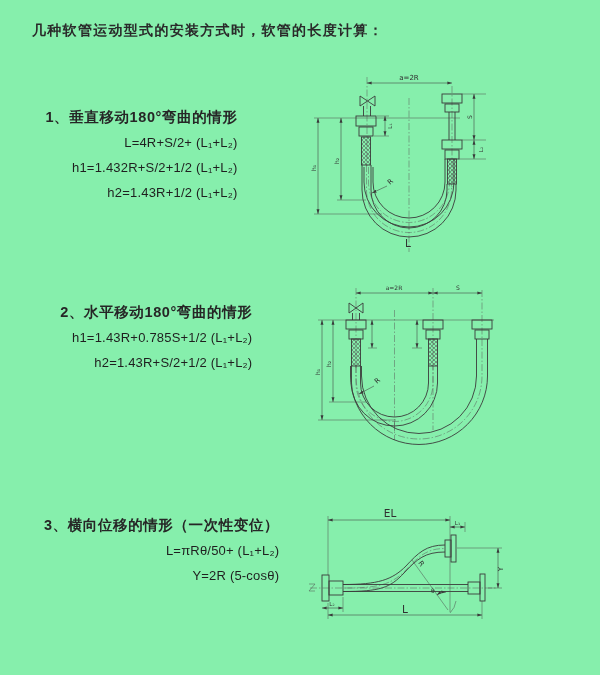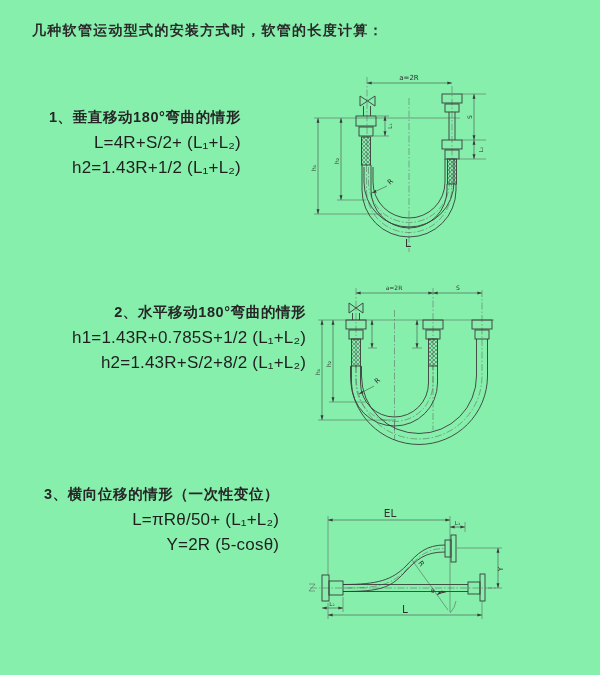--- a/index.html
+++ b/index.html
@@ -1,21 +1,21 @@
 <!DOCTYPE html>
 <html><head>
 <meta charset="utf-8">
 <style>
   html,body{margin:0;padding:0;background:#888;}
   #page{position:relative;width:600px;height:675px;background:#86efac;overflow:hidden;
         font-family:"Liberation Sans",sans-serif;color:#2b2b2b;}
   .title{position:absolute;font-size:14px;font-weight:600;letter-spacing:1.3px;color:#2a2a2a;white-space:nowrap;}
   .sec{position:absolute;white-space:nowrap;text-align:right;}
   .hd{font-size:14.5px;font-weight:600;letter-spacing:0.6px;margin:0 0 10px 0;color:#262626;line-height:15px;}
-  .fm{font-size:17px;font-weight:400;letter-spacing:0.2px;margin:0 0 10px 28px;color:#1f1f1f;line-height:15px;}
+  .fm{font-size:13px;font-weight:400;letter-spacing:0.2px;margin:0 0 10px 28px;color:#1f1f1f;line-height:15px;}
   .diag{position:absolute;}
   .diag .k{fill:none;stroke:#3b3b3b;stroke-width:0.9;}
   .diag .h{stroke:#3b3b3b;stroke-width:0.9;}
   .diag .t{fill:none;stroke:#4d4d4d;stroke-width:0.5;}
   .diag .d{fill:none;stroke:#3f3f3f;stroke-width:0.55;}
   .diag .c{fill:none;stroke:#5a5a5a;stroke-width:0.5;stroke-dasharray:7 2 1.5 2;}
   .diag text{fill:#303030;font-family:"DejaVu Sans",sans-serif;}
   .lab6{font-size:6px;}
   .lab55{font-size:5.5px;}
   .lab7{font-size:7px;}
@@ -25,30 +25,31 @@
 </head>
 <body>
 
 <div id="page">
 
   <div class="title" style="left:32px;top:22px">几种软管运动型式的安装方式时，软管的长度计算：</div>
 
   <div class="sec" style="left:44px;top:110px">
     <div class="hd">1、垂直移动180°弯曲的情形</div>
     <div class="fm">L=4R+S/2+ (L₁+L₂)</div>
+    <div class="fm">h1=1.432R+S/2+1/2 (L₁+L₂)</div>
     <div class="fm">h2=1.43R+1/2 (L₁+L₂)</div>
   </div>
 
   <div class="sec" style="left:44px;top:305px">
     <div class="hd">2、水平移动180°弯曲的情形</div>
     <div class="fm">h1=1.43R+0.785S+1/2 (L₁+L₂)</div>
-    <div class="fm">h2=1.43R+S/2+8/2 (L₁+L₂)</div>
+    <div class="fm">h2=1.43R+S/2+1/2 (L₁+L₂)</div>
   </div>
 
-  <div class="sec" style="left:44px;top:487px">
+  <div class="sec" style="left:44px;top:518px">
     <div class="hd">3、横向位移的情形（一次性变位）</div>
     <div class="fm">L=πRθ/50+ (L₁+L₂)</div>
     <div class="fm">Y=2R (5-cosθ)</div>
   </div>
 
   <svg class="diag" style="left:308px;top:66px" width="284" height="196" viewBox="0 0 284 196">
     <defs>
       <marker id="ar1" viewBox="0 0 8 6" refX="7.5" refY="3" markerWidth="9" markerHeight="7" orient="auto-start-reverse">
         <path d="M0,0.6 L7.5,3 L0,5.4 Z" fill="#3a3a3a"></path>
       </marker>

